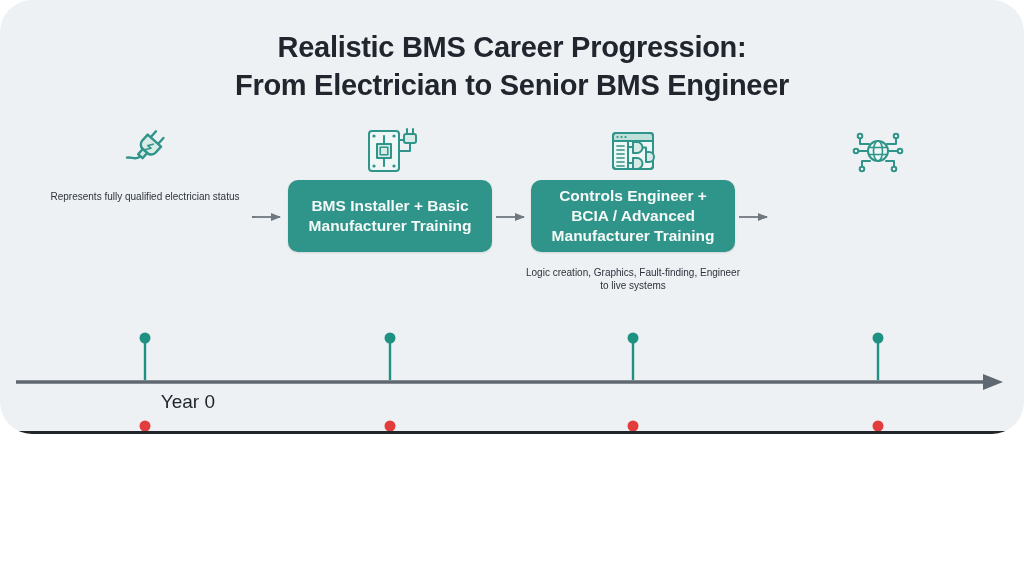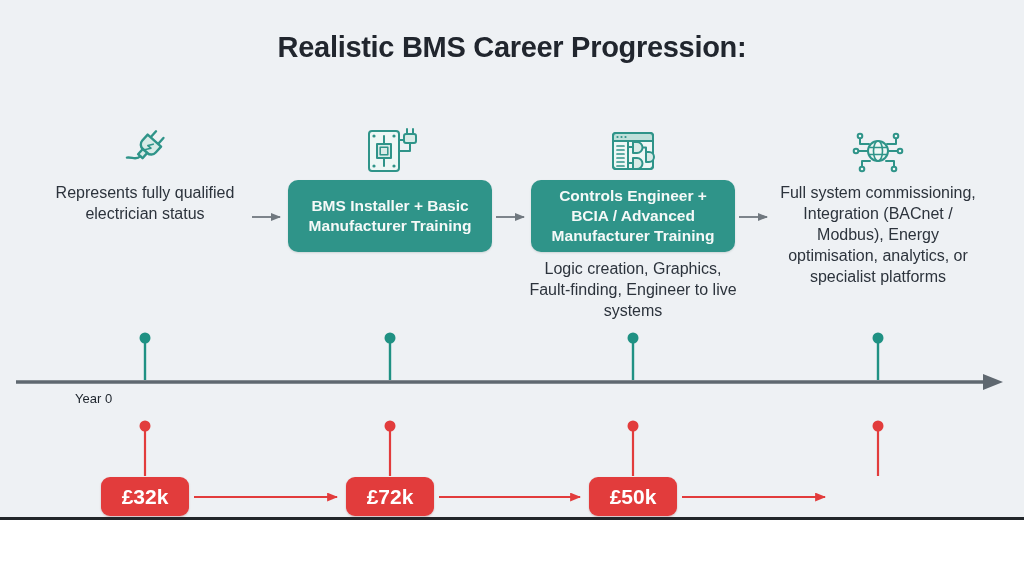--- a/index.html
+++ b/index.html
@@ -1,22 +1,23 @@
 <!DOCTYPE html>
 <html><head>
 <meta charset="utf-8">
 <style>
   html, body { margin: 0; padding: 0; }
   body { font-family: "Liberation Sans", sans-serif; }
   .canvas {
     position: relative;
     width: 1024px;
-    height: 520px;
+    height: 434px;
     background: #eef1f4;
     overflow: hidden;
+    border-radius: 32px;
   }
   .title {
     position: absolute;
     top: 28px;
     left: 0;
     width: 1024px;
     text-align: center;
     color: #21262e;
     font-size: 29px;
     font-weight: 700;
@@ -47,37 +48,37 @@
     font-weight: 700;
     line-height: 1.28;
     white-space: pre-line;
     display: flex;
     align-items: center;
     justify-content: center;
     box-shadow: 0 1px 2px rgba(30,60,55,0.15);
   }
   .stage-desc {
     width: 216px;
-    margin: 6px auto 0;
+    margin: 14px auto 0;
     color: #2c333c;
-    font-size: 16px;
+    font-size: 10px;
     line-height: 1.32;
   }
   .overlay {
     position: absolute;
     left: 0; top: 0;
     pointer-events: none;
   }
   .year {
     position: absolute;
     top: 391px;
     width: 140px;
-    text-align: left;
+    text-align: right;
     color: #1d242c;
-    font-size: 13px;
+    font-size: 19px;
     font-weight: 500;
   }
   .salary {
     position: absolute;
     top: 477px;
     width: 88px;
     height: 39px;
     line-height: 39px;
     text-align: center;
     background: #e23c3c;
@@ -96,20 +97,21 @@
     background: #22262a;
   }
 </style>
 </head>
 <body>
 
 <div class="canvas">
 
   <div class="title">
     <div>Realistic BMS Career Progression:</div>
+    <div>From Electrician to Senior BMS Engineer</div>
   </div>
 
   <div class="stage" style="left:29px">
     <div class="icon-wrap">
       <svg width="56" height="50" viewBox="0 0 56 50">
         <g transform="rotate(42 28 25)" stroke="#2f9489" stroke-width="2.4" fill="#d9ebe7" stroke-linecap="round" stroke-linejoin="round">
           <line x1="23" y1="3" x2="23" y2="11" fill="none"></line>
           <line x1="33" y1="3" x2="33" y2="11" fill="none"></line>
           <path d="M19 11 h18 v8 a6 6 0 0 1 -6 6 h-6 a6 6 0 0 1 -6 -6 z"></path>
           <path d="M25 25 h6 v7 h-6 z"></path>
@@ -196,21 +198,20 @@
           <path d="M19.2 21.5 h17.6 M19.2 28.5 h17.6" stroke-width="1.6"></path>
           <circle cx="10" cy="10" r="2.3" fill="#eef7f5"></circle>
           <circle cx="46" cy="10" r="2.3" fill="#eef7f5"></circle>
           <circle cx="6" cy="25" r="2.3" fill="#eef7f5"></circle>
           <circle cx="50" cy="25" r="2.3" fill="#eef7f5"></circle>
           <circle cx="12" cy="43" r="2.3" fill="#eef7f5"></circle>
           <circle cx="44" cy="43" r="2.3" fill="#eef7f5"></circle>
         </g>
       </svg>
     </div>
-    <div class="stage-desc">Full system commissioning, Integration (BACnet / Modbus), Energy optimisation, analytics, or specialist platforms</div>
   </div>
 
   <svg class="overlay" width="1024" height="573">
     <defs>
       <marker id="arrGray" viewBox="0 0 10 8" refX="9" refY="4" markerWidth="10" markerHeight="8" orient="auto" markerUnits="userSpaceOnUse">
         <path d="M0 0 L10 4 L0 8 z" fill="#70787f"></path>
       </marker>
       <marker id="arrRed" viewBox="0 0 10 8" refX="9" refY="4" markerWidth="11" markerHeight="9" orient="auto" markerUnits="userSpaceOnUse">
         <path d="M0 0 L10 4 L0 8 z" fill="#e23c3c"></path>
       </marker>

